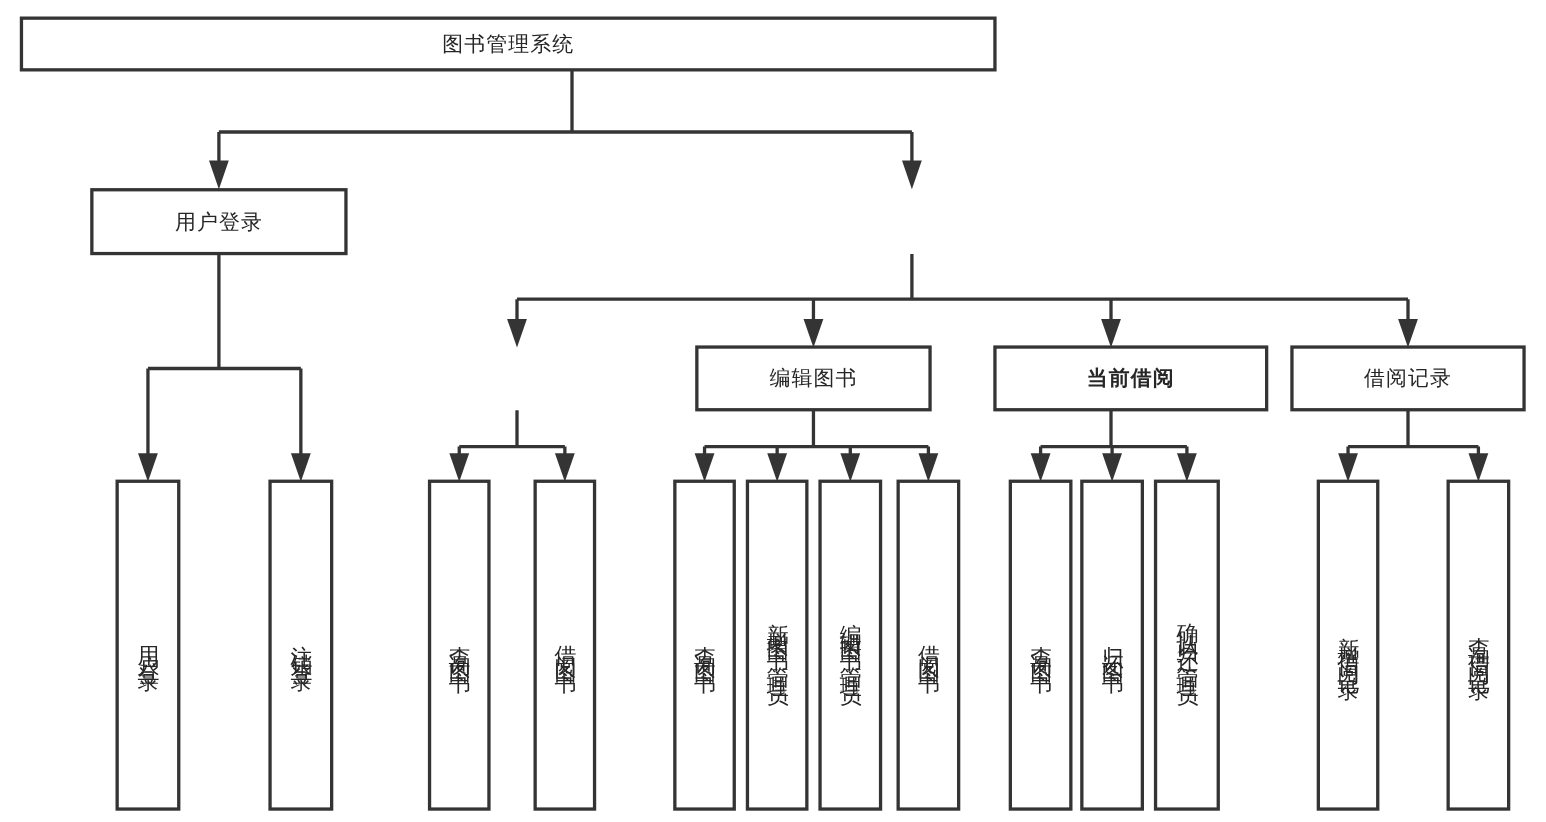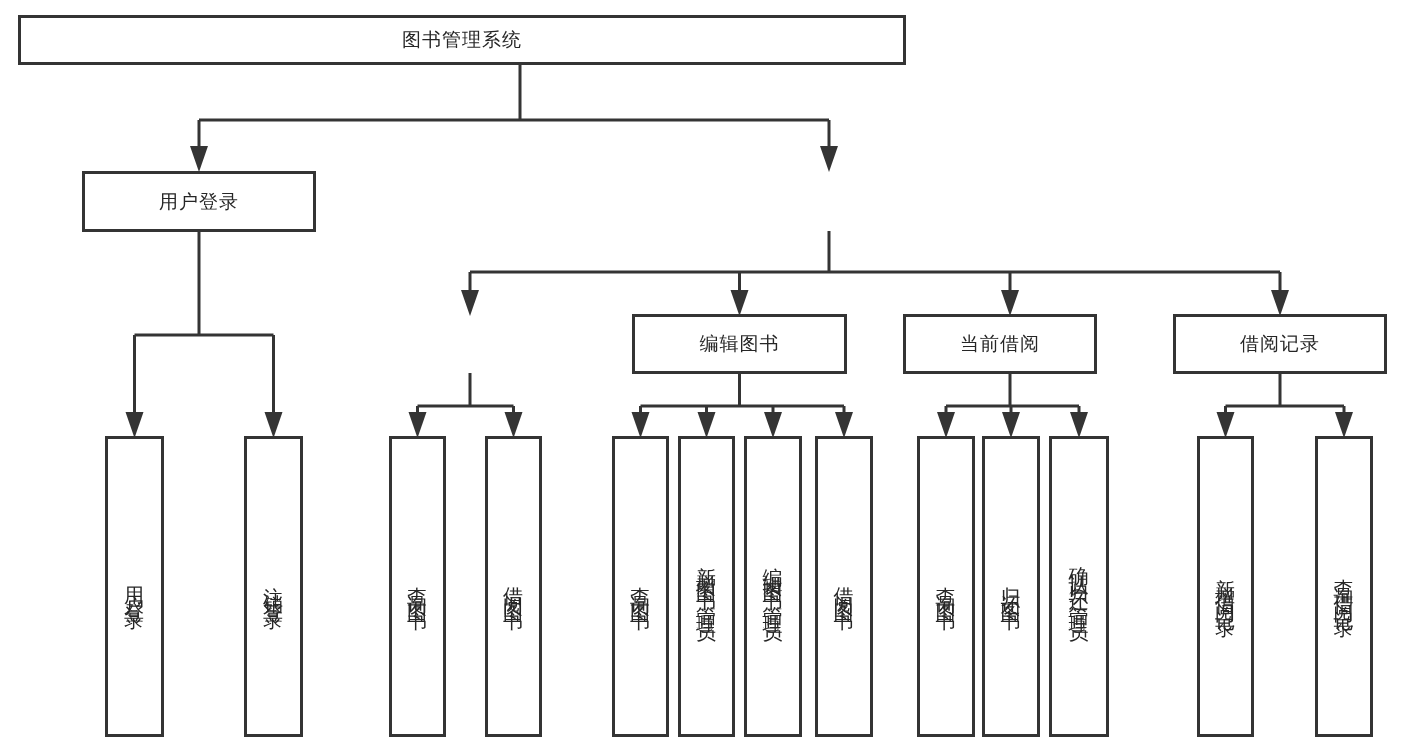--- a/index.html
+++ b/index.html
@@ -57,21 +57,21 @@
 <div class="canvas">
 
   <div class="node h" style="left:18px; top:15px; width:888px; height:50px;">图书管理系统</div>
 
   <div class="node h" style="left:82px; top:171px; width:234px; height:61px;">用户登录</div>
 
 
 
   <div class="node h" style="left:632px; top:314px; width:215px; height:60px;">编辑图书</div>
 
-  <div class="node h" style="left:903px; top:314px; width:194px; height:60px;">当前借阅</div>
+  <div class="node h" style="left:903px; top:314px; width:250px; height:60px;font-weight:bold;">当前借阅</div>
 
   <div class="node h" style="left:1173px; top:314px; width:214px; height:60px;">借阅记录</div>
 
   <div class="node v" style="left:105px; top:436px; width:59px; height:301px;">
     <span class="vtext">用户登录</span>
   </div>
 
   <div class="node v" style="left:244px; top:436px; width:59px; height:301px;">
     <span class="vtext">注销登录</span>
   </div>

